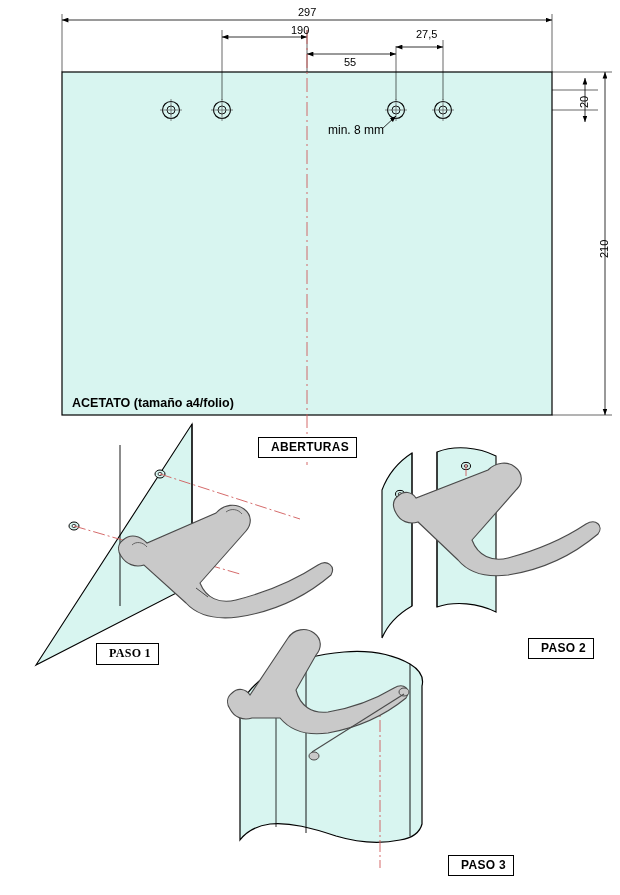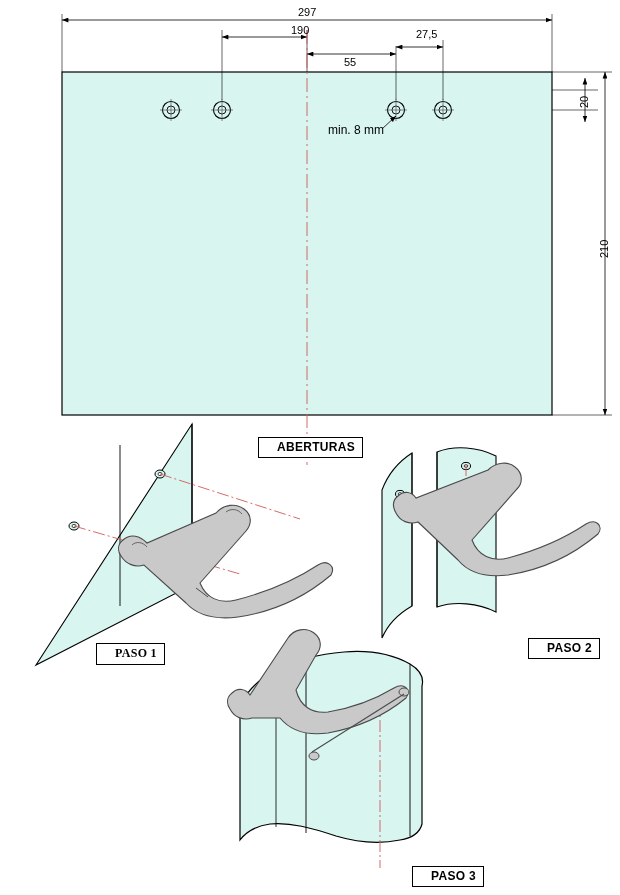--- a/index.html
+++ b/index.html
@@ -31,21 +31,21 @@
     font-family: "Liberation Sans", sans-serif;
     color: #000;
     white-space: nowrap;
   }
   .dimtext {
     font-size: 11px;
   }
   .boxed {
     border: 1px solid #000;
     background: #fff;
-    padding: 2px 7px 3px 18px;
+    padding: 2px 7px 3px 12px;
     font-size: 12px;
     font-weight: bold;
     letter-spacing: 0.3px;
   }
   .bold-note {
     font-size: 12.5px;
     font-weight: bold;
   }
   .small-note {
     font-size: 12px;
@@ -227,22 +227,23 @@
   <div class="lbl dimtext" style="left:344px; top:56px;">55</div>
 
   <div class="lbl dimtext" style="left:416px; top:28px;">27,5</div>
 
   <div class="lbl dimtext vert" style="left:578px; top:108px;">20</div>
 
   <div class="lbl dimtext vert" style="left:598px; top:258px;">210</div>
 
   <div class="lbl small-note" style="left:328px; top:123px;">min. 8 mm</div>
 
+  <div class="lbl bold-note" style="left:72px; top:396px;">ACETATO (tamaño a4/folio)</div>
 
   <div class="lbl boxed" style="left:258px; top:437px;">ABERTURAS</div>
 
   <div class="lbl boxed" style="left:96px; top:643px;font-family:Liberation Serif, serif;">PASO 1</div>
 
   <div class="lbl boxed" style="left:500px; top:638px;margin-left:28px;">PASO 2</div>
 
-  <div class="lbl boxed" style="left:412px; top:855px;margin-top:11px;">PASO 3</div>
+  <div class="lbl boxed" style="left:448px; top:855px;">PASO 3</div>
 
 </div>
 
 </body></html>

